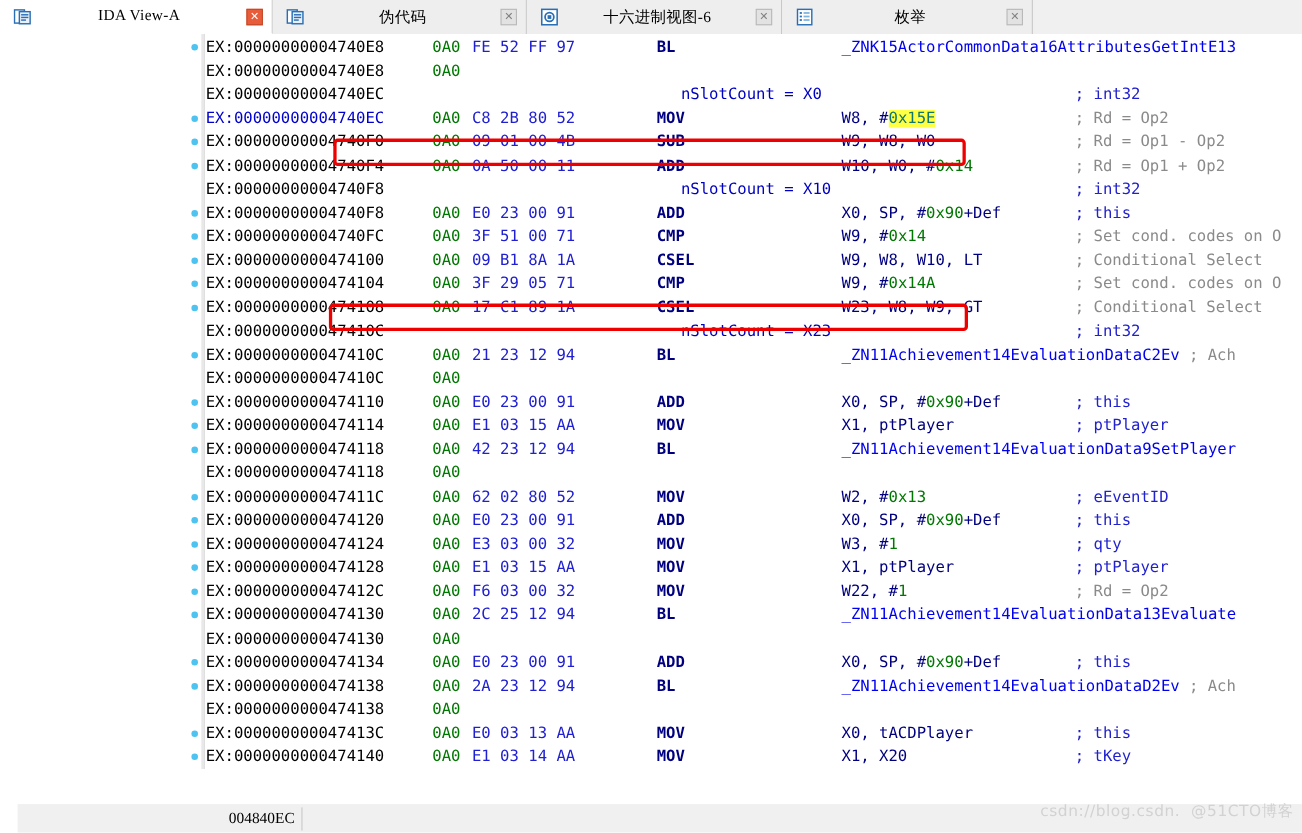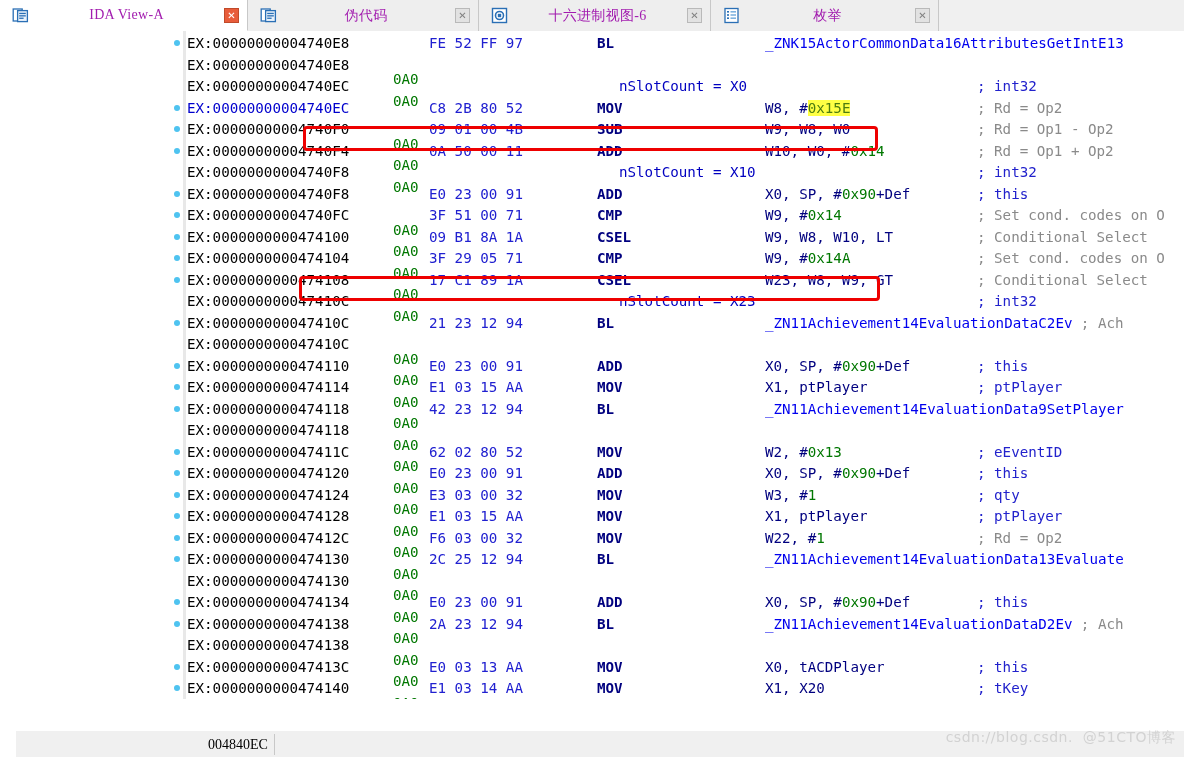--- a/index.html
+++ b/index.html
@@ -43,21 +43,21 @@
   .tab-icon {
     width: 17px; height: 17px;
     flex: 0 0 auto;
     display: block;
   }
   .tab-label {
     flex: 1 1 auto;
     text-align: center;
     font-family: "Liberation Serif", serif;
     font-size: 14px;
-    color: #a21caf;
+    color: #000000;
     white-space: nowrap;
     padding: 0 18px;
     letter-spacing: .3px;
   }
   .tab-close {
     width: 15px; height: 15px;
     flex: 0 0 auto;
     border: 1px solid #b9b9b9;
     background: #e2e2e2;
     color: #808080;
@@ -122,26 +122,26 @@
     height: 22px;
     line-height: 22px;
     white-space: pre;
     font-family: "DejaVu Sans Mono", monospace;
     font-size: 14.2px;
     letter-spacing: 0px;
   }
   .seg { white-space: pre; }
   .c-addr      { color: #000000; }
   .c-addr-sel  { color: #0000cd; }
-  .c-seg       { color: #007700; margin-top: 36px; }
+  .c-seg       { color: #007700; }
   .c-bytes     { color: #2020d0; }
   .c-mnem      { color: #00007f; font-weight: bold; }
   .c-ops       { color: #00007f; }
   .c-num       { color: #007700; }
-  .c-num-hl    { color: #4d7c0f; background: #ffff44; margin-top: 31px; }
+  .c-num-hl    { color: #0f766e; background: #ffff44; margin-top: 31px; }
   .c-name      { color: #0000ee; }
   .c-var       { color: #0000c0; }
   .c-cmt       { color: #2222cc; }
   .c-cmt-grey  { color: #8a8a8a; }
 
   
   .redbox {
     position: absolute;
     border: 3px solid #ee0000;
     border-radius: 4px;

